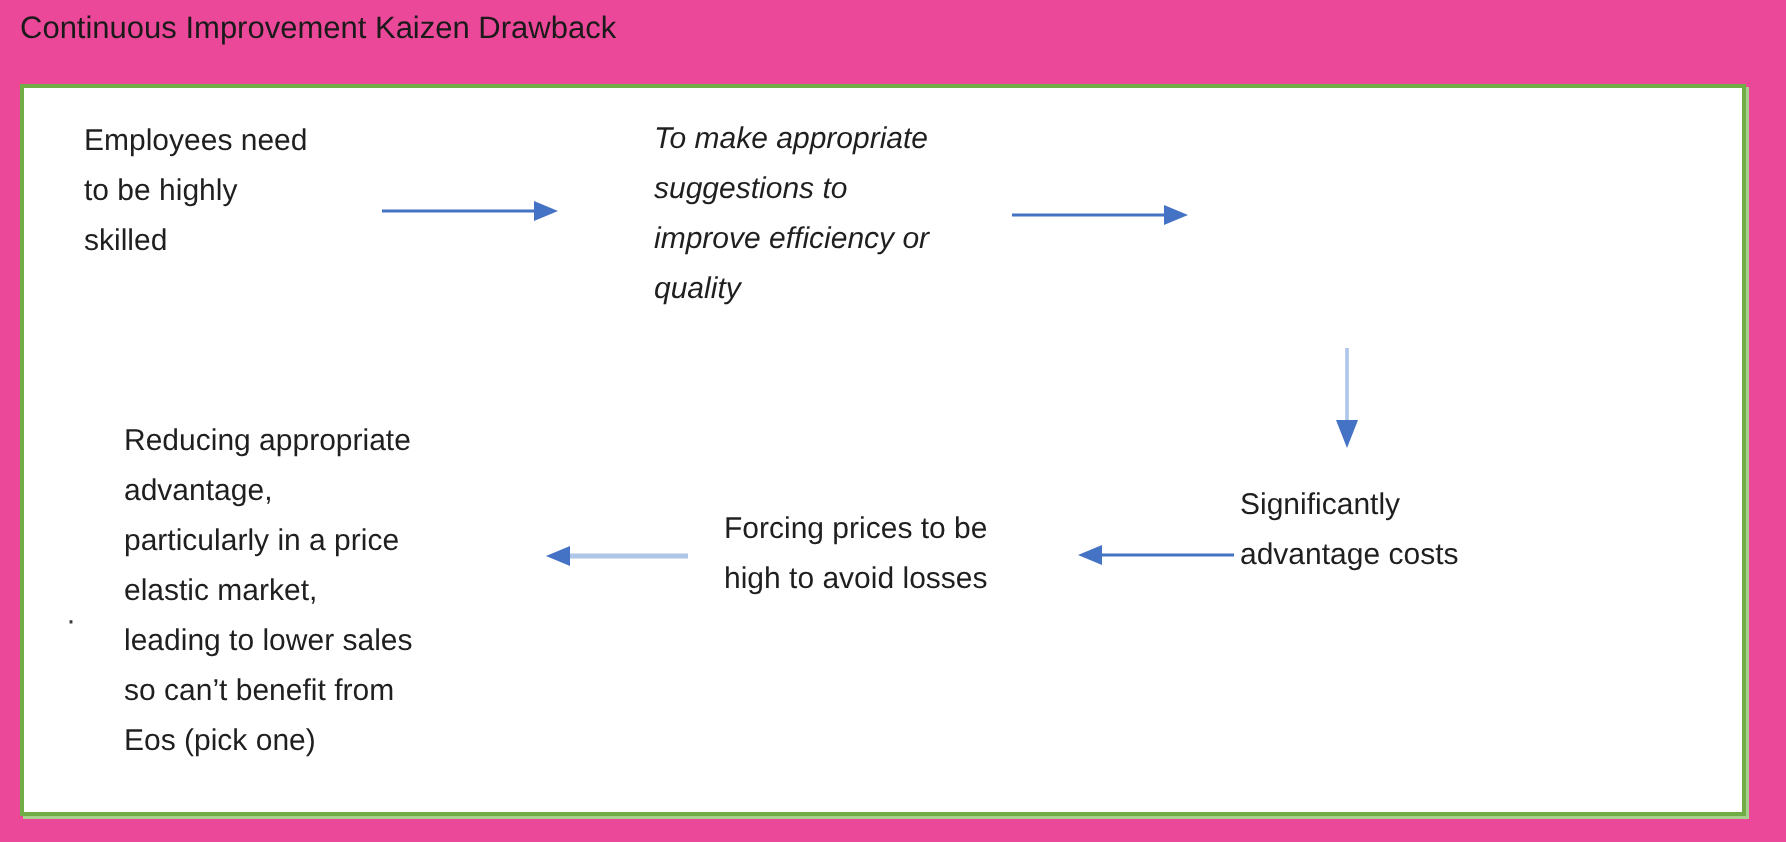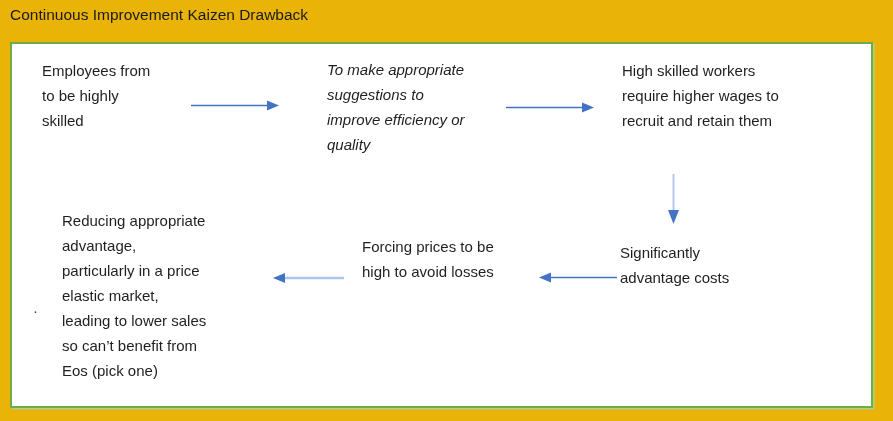--- a/index.html
+++ b/index.html
@@ -1,20 +1,20 @@
 <!DOCTYPE html>
 <html><head>
 <meta charset="utf-8">
 <style>
   html, body { margin: 0; padding: 0; background: #ffffff; }
   .page {
     position: relative;
     width: 893px;
     height: 421px;
-    background: #eab308;
+    background: #ec4899;
     font-family: "Liberation Sans", sans-serif;
     color: #1f1f1f;
     overflow: hidden;
   }
   .title {
     position: absolute;
     left: 10px;
     top: 4px;
     font-size: 15.5px;
     line-height: 22px;
@@ -35,53 +35,50 @@
     position: absolute;
     font-size: 15px;
     line-height: 25px;
     white-space: pre-line;
     color: #1f1f1f;
   }
   .n-employees  { left: 42px;  top: 58px;  }
   .n-suggestions{ left: 327px; top: 57px; font-style: italic;  }
   .n-wages      { left: 622px; top: 58px;  }
   .n-costs      { left: 620px; top: 240px; }
-  .n-prices     { left: 362px; top: 234px; }
+  .n-prices     { left: 362px; top: 252px; }
   .n-advantage  { left: 62px;  top: 208px; }
   .bullet {
     position: absolute;
     left: 33px;
     top: 303px;
     font-size: 15px;
     line-height: 15px;
     color: #3a3a3a;
   }
   .arrow { position: absolute; overflow: visible; }
 </style>
 </head>
 <body>
 
 <div class="page">
 
   <div class="title">Continuous Improvement Kaizen Drawback</div>
 
   <div class="frame"></div>
 
-  <div class="node n-employees">Employees from
+  <div class="node n-employees">Employees need
 to be highly
 skilled</div>
 
   <div class="node n-suggestions">To make appropriate
 suggestions to
 improve efficiency or
 quality</div>
 
-  <div class="node n-wages">High skilled workers
-require higher wages to
-recruit and retain them</div>
 
   <div class="node n-costs">Significantly
 advantage costs</div>
 
   <div class="node n-prices">Forcing prices to be
 high to avoid losses</div>
 
   <div class="node n-advantage">Reducing appropriate
 advantage,
 particularly in a price

